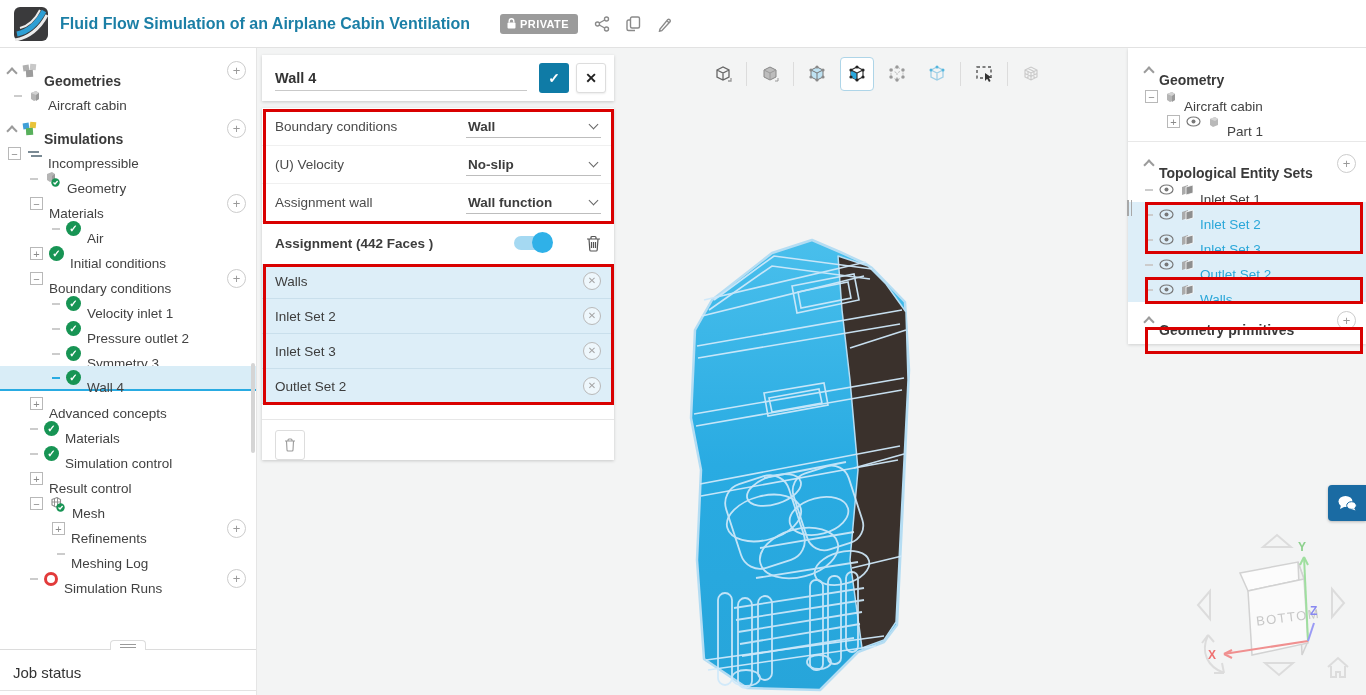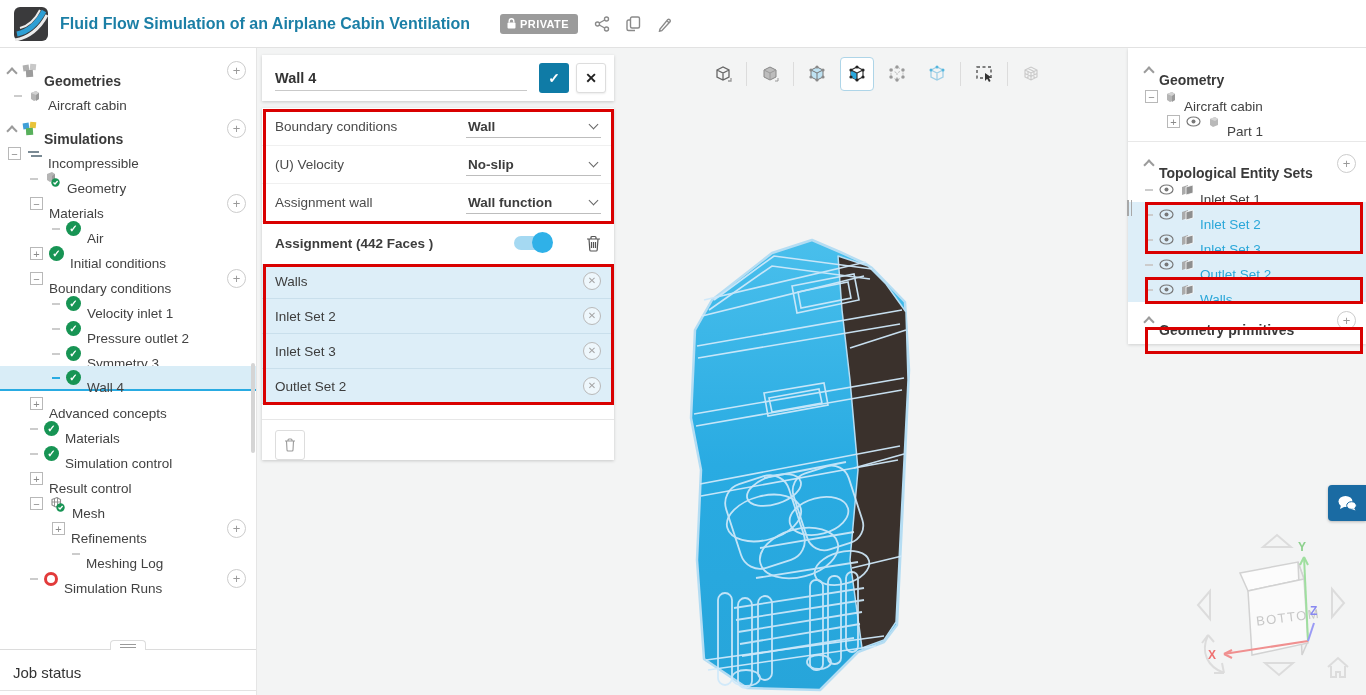--- a/index.html
+++ b/index.html
@@ -476,21 +476,21 @@
         </svg>
         <span class="lbl">Mesh</span>
       </div>
 
       <div class="trow" style="padding-left:52px;">
         <span class="ebox">+</span>
         <span class="lbl">Refinements</span>
         <span class="plusc">+</span>
       </div>
 
-      <div class="trow" style="padding-left:72px;">
+      <div class="trow" style="padding-left:57px;">
         <span class="conn"></span>
         <span class="lbl">Meshing Log</span>
       </div>
 
       <div class="trow" style="padding-left:30px;">
         <span class="conn"></span>
         <span class="redo"></span>
         <span class="lbl">Simulation Runs</span>
         <span class="plusc">+</span>
       </div>

